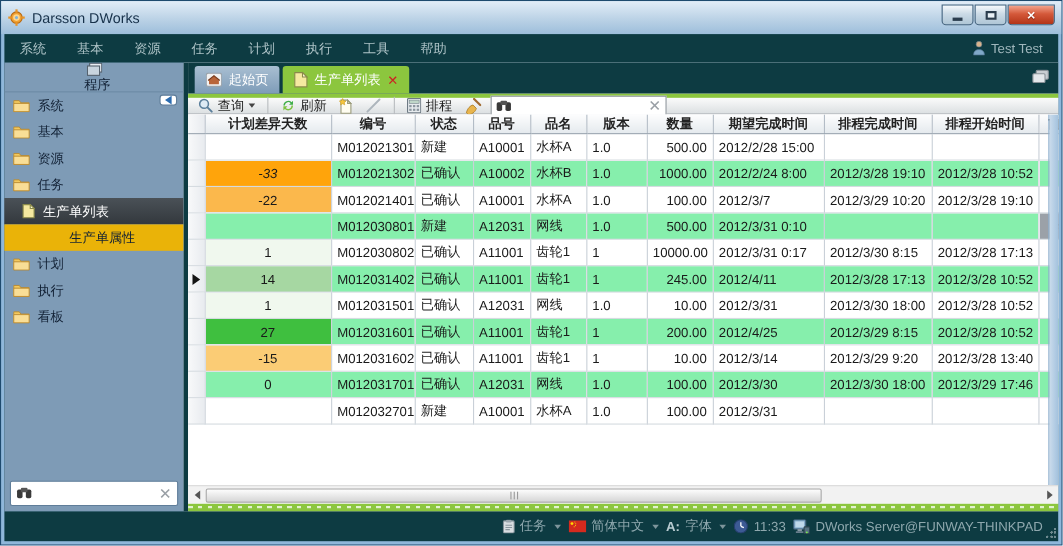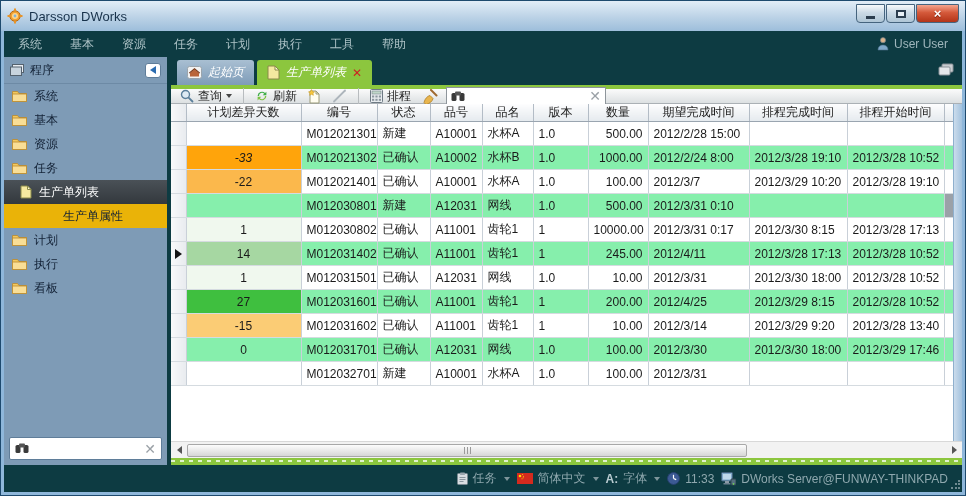--- a/index.html
+++ b/index.html
@@ -25,54 +25,54 @@
   .glyph-close{color:#fff;font-size:13px;font-weight:bold;line-height:1;text-shadow:0 1px 1px #7a1f0c;}
   
   .menubar{position:absolute;top:30px;left:3px;right:3px;height:26px;background:#0D3B42;
     display:flex;align-items:center;padding:0 14px;}
   .menu-item{color:#AEC3C7;margin-right:28px;cursor:default;}
   .menu-user{margin-left:auto;display:flex;align-items:center;gap:5px;color:#9FB6BC;}
   
   .body{position:absolute;top:56px;left:3px;right:3px;bottom:30px;display:flex;background:#0D3B42;}
   
   .sidebar{width:163px;background:#7E9BB6;display:flex;flex-direction:column;flex:none;}
-  .side-header{height:27px;display:flex;align-items:center;padding:0 6px;border-bottom:1px solid #6d8aa5;}
+  .side-header{height:27px;display:flex;align-items:center;padding:0 6px;border-bottom:1px solid #6d8aa5;flex-direction:column;}
   .side-header-label{margin-left:6px;color:#122135;}
   .collapse-btn{margin-left:auto;width:16px;height:15px;background:#fff;border:1px solid #5f7d99;border-radius:3px;
     display:flex;align-items:center;justify-content:center;}
   .tri-left-blue{width:0;height:0;border-top:4px solid transparent;border-bottom:4px solid transparent;border-right:6px solid #2B6CB0;}
   .side-item{height:24px;display:flex;align-items:center;padding:0 8px;color:#122135;cursor:default;}
   .side-item .lbl{margin-left:7px;}
   .side-item.selected{background:linear-gradient(#4a5157,#33383d);color:#fff;padding-left:16px;}
   .side-item.subitem{background:#eab308;padding-left:52px;}
   .side-search{margin:auto 5px 5px 5px;height:23px;background:#fff;border:1px solid #5f7d99;border-radius:2px;
     display:flex;align-items:center;padding:0 5px;gap:4px;}
   .side-search input{flex:1;border:none;outline:none;font-size:12px;min-width:0;background:transparent;}
   .x-clear{color:#9aa0a6;font-weight:bold;font-size:14px;line-height:1;}
   
   .content{flex:1;display:flex;flex-direction:column;min-width:0;background:#fff;border-left:4px solid #0D3B42;}
   .tabstrip{height:28px;background:#0D3B42;display:flex;align-items:flex-end;position:relative;flex:none;}
   .tab{height:25px;display:flex;align-items:center;padding:0 10px;margin-right:3px;
-    border-radius:3px 3px 0 0;color:#fff;gap:6px;cursor:default;font-style:italic;}
+    border-radius:3px 3px 0 0;color:#fff;gap:6px;cursor:default;}
   .tab.inactive{background:linear-gradient(#A9BFD2,#7E9CB8);margin-left:6px;}
   .tab.active{background:#8CC63E;}
   .tab-close{color:#cc2222;font-weight:bold;font-size:12px;background:transparent;line-height:1;}
   .tablist-btn{position:absolute;right:8px;top:6px;}
   .tab-underline{height:4px;background:#8CC63E;flex:none;}
   .toolbar{height:15px;background:linear-gradient(#FBFBFB,#DCE0E2);border-bottom:1px solid #AAB0B5;
     display:flex;align-items:center;padding:0 6px;gap:5px;flex:none;color:#222;}
   .tb-btn{display:flex;align-items:center;gap:4px;padding:1px 3px;border-radius:2px;}
   .tb-sep{width:1px;height:16px;background:#b8bcbf;margin:0 3px;}
   .tri-down-dark{width:0;height:0;border-left:3px solid transparent;border-right:3px solid transparent;border-top:4px solid #444;}
   .tb-search{width:160px;height:19px;background:#fff;border:1px solid #8E959B;display:flex;align-items:center;padding:0 4px;gap:4px;}
   .tb-search input{flex:1;border:none;outline:none;font-size:12px;min-width:0;background:transparent;}
   
   .gridwrap{flex:1;position:relative;overflow:hidden;background:#fff;}
   table.grid{border-collapse:collapse;table-layout:fixed;width:803px;}
-  table.grid th{height:16px;font-weight:normal;background:linear-gradient(#FDFDFE,#E5EAEE);
+  table.grid th{height:16px;font-weight:bold;background:linear-gradient(#FDFDFE,#E5EAEE);
     border-right:1px solid #B3BCC6;border-bottom:1px solid #9AA5B0;color:#222;
     text-align:center;overflow:hidden;white-space:nowrap;padding:0 2px;}
   table.grid td{height:24px;border-right:1px solid #C9D0D8;border-bottom:1px solid #D5DBE0;
     overflow:hidden;white-space:nowrap;padding:0 5px;background:#fff;}
   table.grid tr.alt td{background:#86efac;}
   td.rowhdr,th.rowhdr{background:linear-gradient(90deg,#F8F9FA,#E8EBEF) !important;
     border-right:1px solid #B3BCC6;padding:0 !important;text-align:center;}
   .c-diff{text-align:center;}
   .c-qty{text-align:right;}
   .row-pointer{display:inline-block;width:0;height:0;border-top:5px solid transparent;
@@ -145,21 +145,21 @@
     <span class="menu-item">执行</span>
     <span class="menu-item">工具</span>
     <span class="menu-item">帮助</span>
     <span class="menu-user">
       <span class="icon">
         <svg width="12" height="14" viewBox="0 0 12 14">
           <circle cx="6" cy="3.2" r="2.6" fill="#D9B38C" stroke="#6a7d8a" stroke-width="0.6"></circle>
           <path d="M1 13c0-3.4 2.2-5 5-5s5 1.6 5 5z" fill="#7FA8C8" stroke="#4a6d88" stroke-width="0.6"></path>
         </svg>
       </span>
-      <span>User User</span>
+      <span>Test Test</span>
     </span>
   </div>
 
   <div class="body">
 
     <div class="sidebar">
       <div class="side-header">
         <span class="icon">
           <svg width="14" height="12" viewBox="0 0 14 12">
             <rect x="2.5" y="0.5" width="11" height="8" fill="#E8EDF2" stroke="#55626e"></rect>

